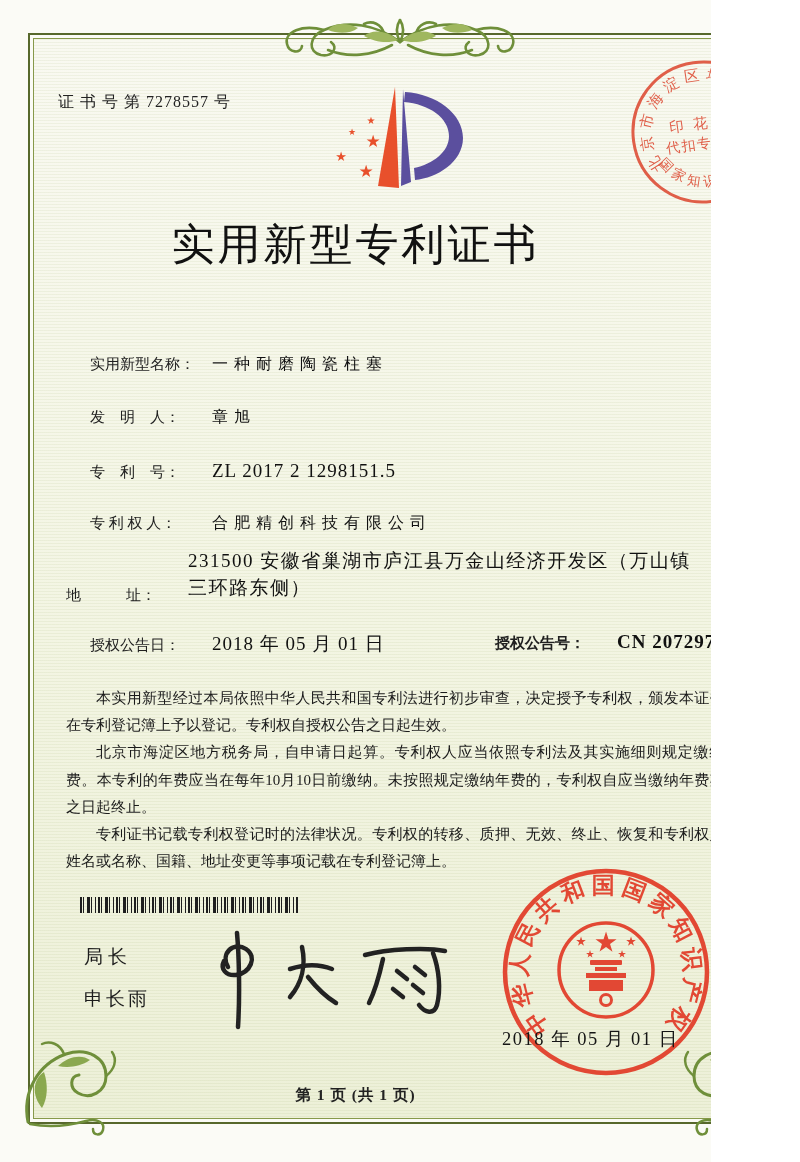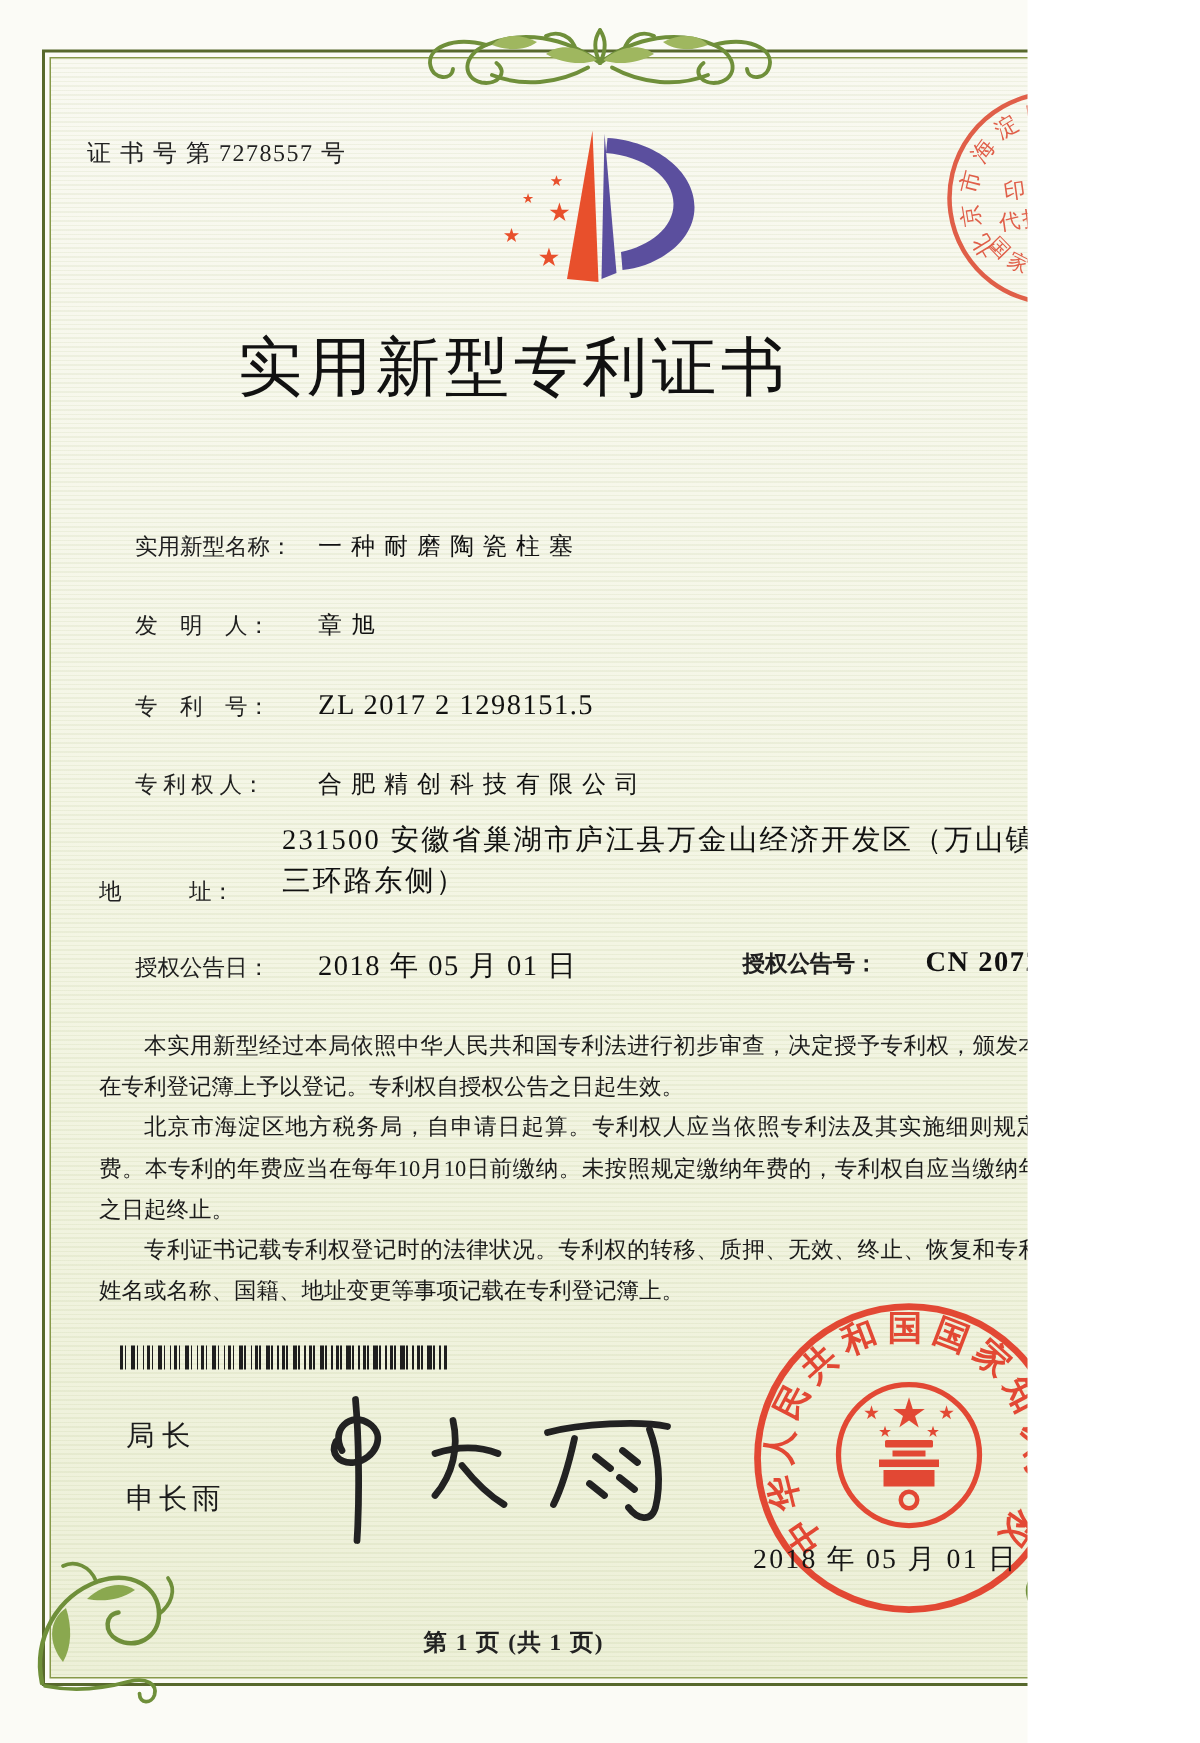--- a/index.html
+++ b/index.html
@@ -1,21 +1,20 @@
 <!DOCTYPE html>
 <html lang="zh"><head>
 <meta charset="utf-8">
 <style>
   html,body{margin:0;padding:0;background:#ffffff;}
   .page{
-    position:relative;width:644px;height:1162px;overflow:hidden;
+    position:relative;width:711px;height:1162px;overflow:hidden;
     background:#fbfbf6;
     font-family:"Liberation Serif","DejaVu Serif",serif;
     color:#1c1c1c;
-    padding-left:41px;
   }
   
   .frame{
     position:absolute;left:28px;top:33px;width:745px;height:1091px;
     border:2.5px solid #57682c;box-sizing:border-box;
   }
   .frame-inner{
     position:absolute;inset:3px;border:1px solid #87994a;
     background:
       repeating-linear-gradient(180deg, rgba(150,168,98,0.10) 0 1px, rgba(0,0,0,0) 1px 3px),

